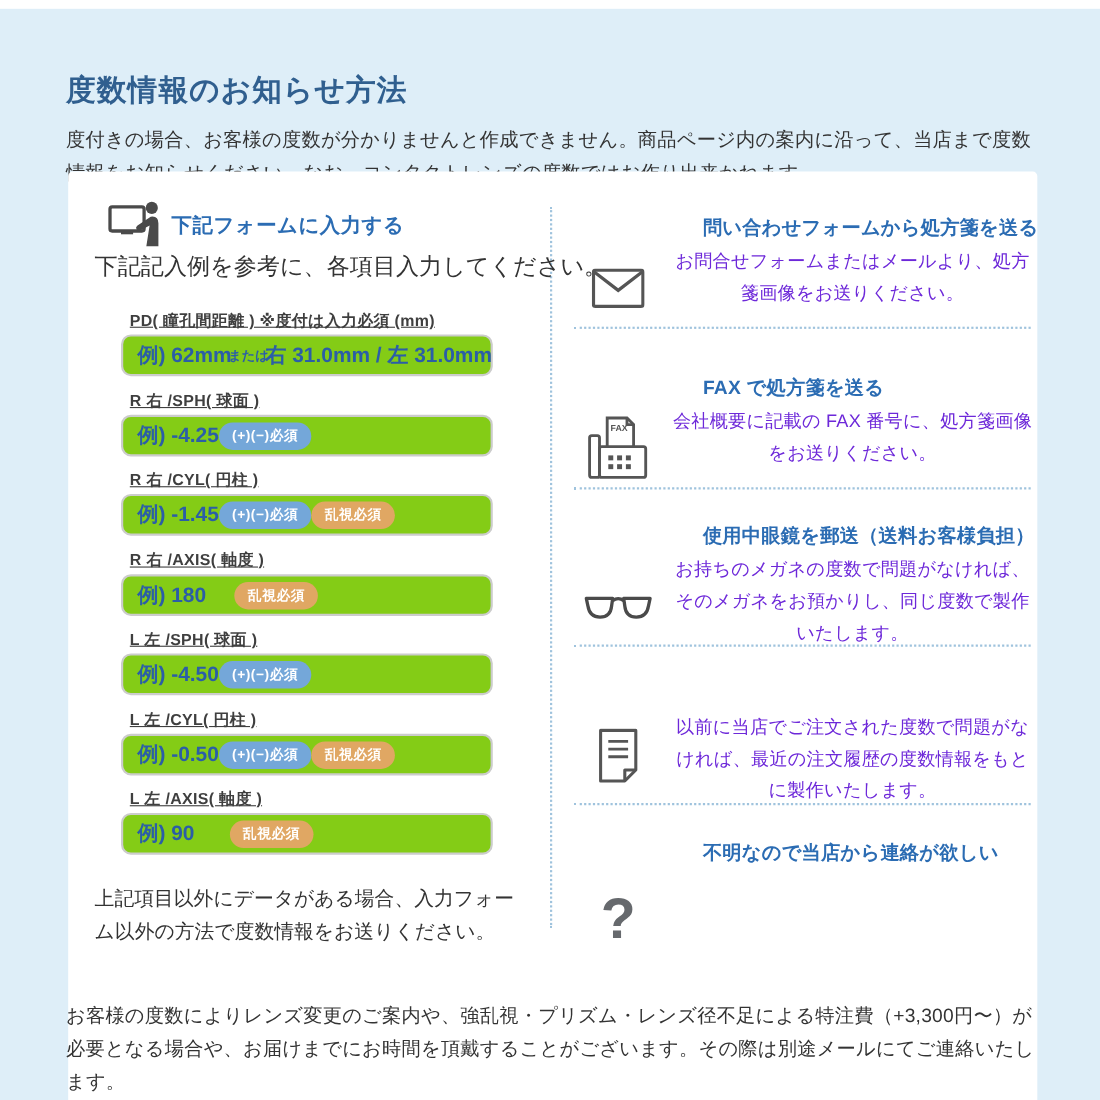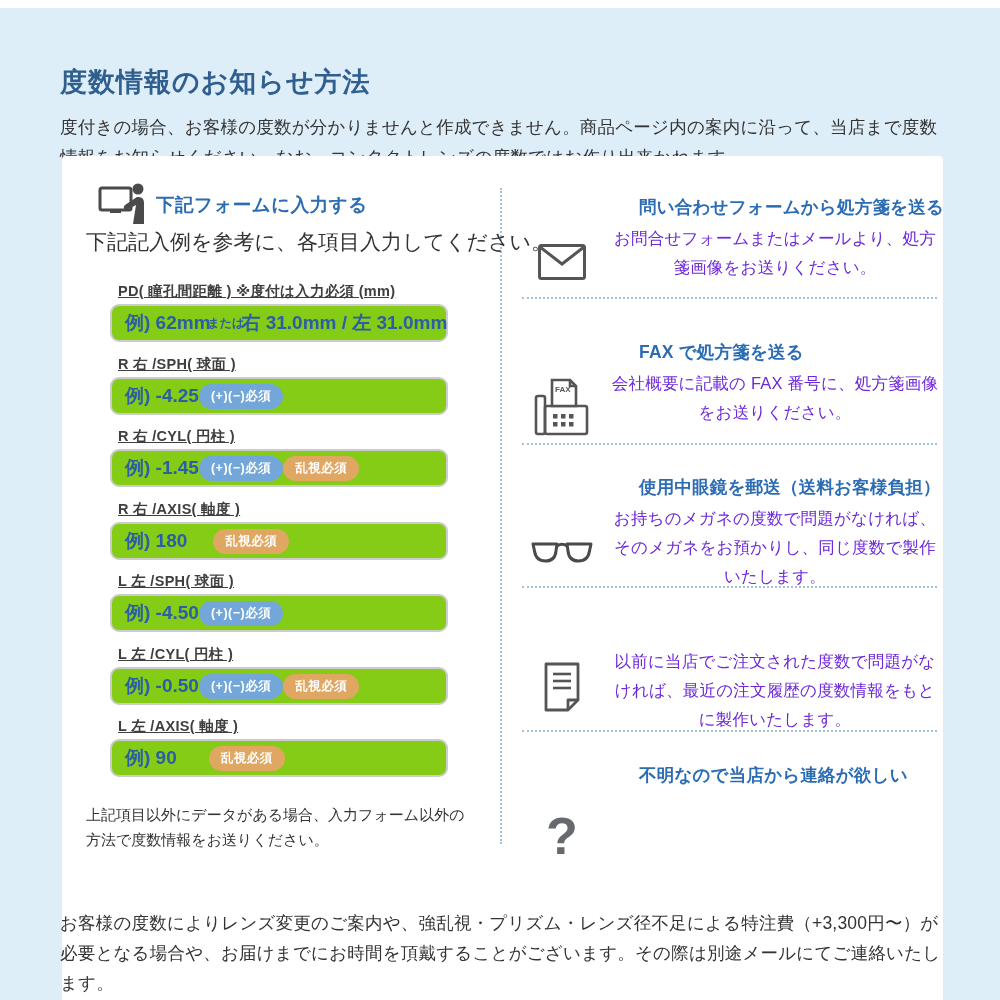--- a/index.html
+++ b/index.html
@@ -63,21 +63,21 @@
   }
   .pill{
     display:inline-flex;align-items:center;justify-content:center;
     height:25px;border-radius:13px;padding:0 12px;
     font-size:12.5px;font-weight:bold;color:#ffffff;white-space:nowrap;letter-spacing:0.5px;
   }
   .pill-blue{background:#74a7d9;}
   .pill-orange{background:#e0a763;}
   .form-note{
     position:absolute;left:24px;top:646px;width:392px;
-    font-size:15px;line-height:1.68;color:#333333;
+    font-size:18px;line-height:1.68;color:#333333;
   }
   
   .method-icon{
     position:absolute;left:466px;width:68px;display:flex;justify-content:center;align-items:flex-start;margin-top:36px;
   }
   .method-title{
     position:absolute;left:546px;width:336px;
     font-size:17.5px;font-weight:bold;color:#2b6cb3;letter-spacing:0.2px;margin-left:31px;
   }
   .method-body{

